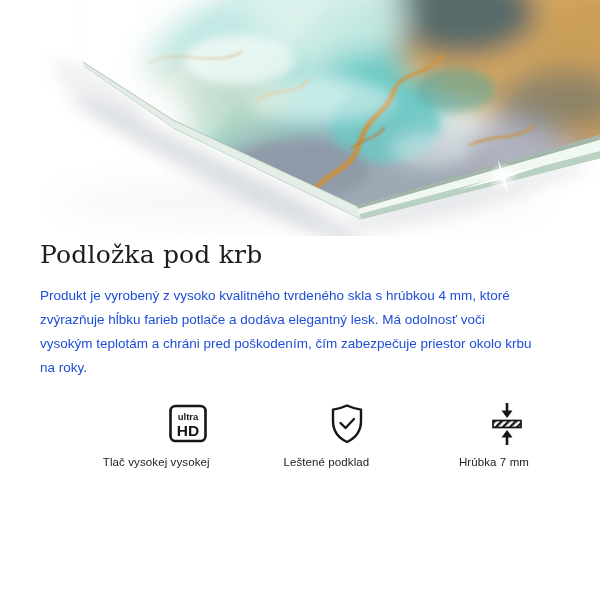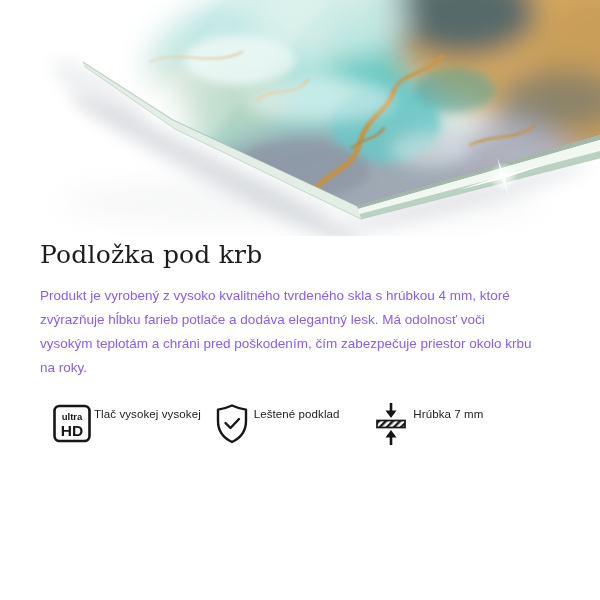--- a/index.html
+++ b/index.html
@@ -17,34 +17,34 @@
     font-size: 25px;
     line-height: 34px;
     color: #1c1c1c;
     letter-spacing: 0.2px;
   }
 
   p.desc {
     margin-top: 12px;
     font-size: 13.5px;
     line-height: 24px;
-    color: #8b5cf6;
+    color: #1d4ed8;
     max-width: 528px;
   }
 
   .features {
     margin: 20px 10px 0 10px;
     display: grid;
     grid-template-columns: repeat(3, 1fr);
     row-gap: 18px;
   }
   .feature {
     display: flex;
-    flex-direction: row;
-    align-items: flex-start;
+    flex-direction: column;
+    align-items: flex-end;
   }
   .feature .icon-box {
     height: 48px;
     display: flex;
     align-items: center;
     justify-content: center;
   }
   .feature .label {
     margin-top: 8px;
     font-size: 11.5px;

